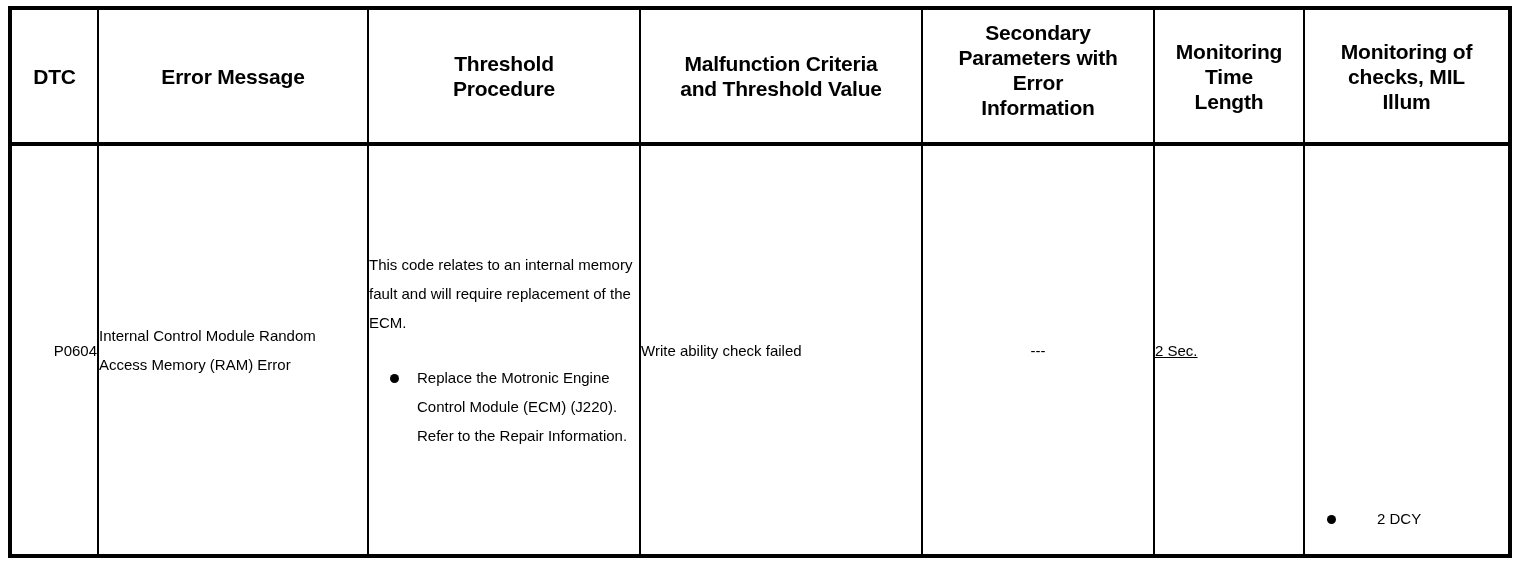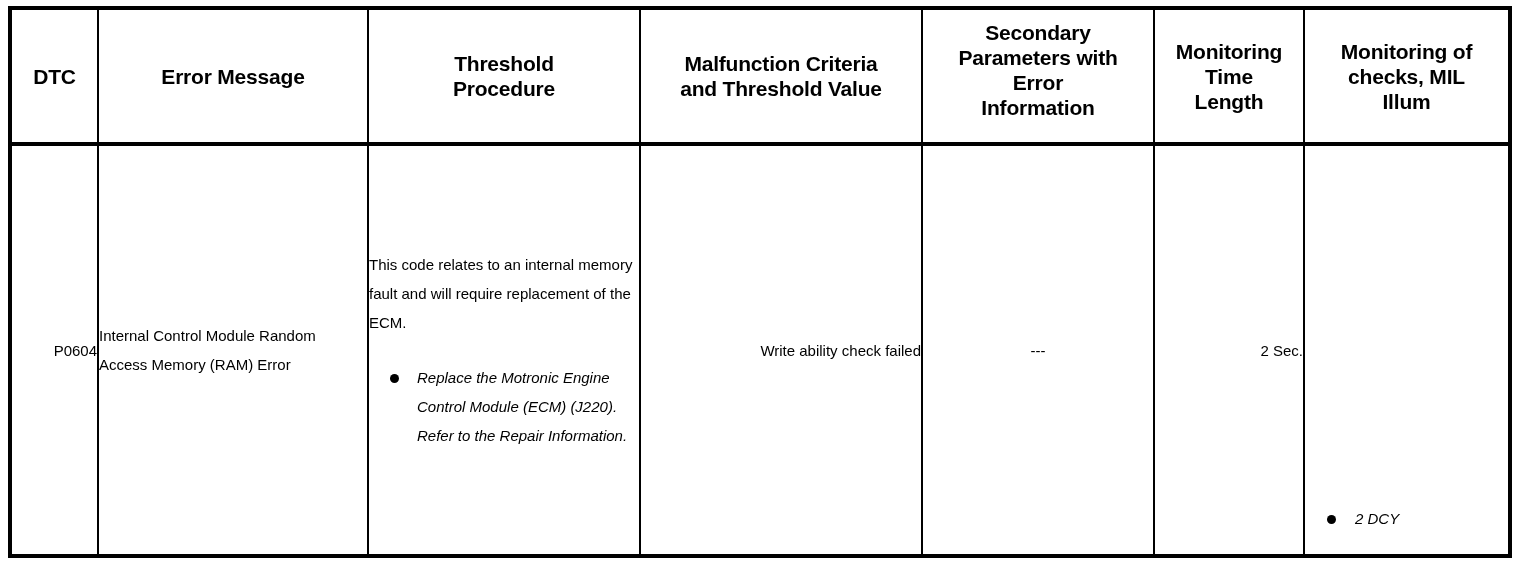--- a/index.html
+++ b/index.html
@@ -82,67 +82,67 @@
   td.cell-errmsg {
     text-align: left;
     padding-left: 10px;
     padding-right: 6px;
   }
   td.cell-proc {
     vertical-align: top;
     padding: 12px 6px 0 8px;
   }
   td.cell-malfunction {
-    text-align: right;
+    text-align: left;
     padding-left: 10px;
     padding-right: 6px;
   }
   td.cell-secondary {
     text-align: center;
   }
   td.cell-monitoring {
-    text-align: right;
+    text-align: left;
     padding-left: 8px;
+    text-decoration: underline;
   }
   td.cell-frequency {
     vertical-align: top;
     padding: 0 6px 0 8px;
   }
 
   .proc-intro {
     margin: 0 0 26px 0;
   }
 
   ul.bullet-list {
     list-style: none;
     margin: 0;
     padding: 0;
   }
   ul.bullet-list li {
     position: relative;
     padding-left: 48px;
     margin: 0;
-    font-style: italic;
   }
   ul.bullet-list li .dot {
     position: absolute;
     left: 21px;
     top: 11px;
     width: 9px;
     height: 9px;
     background: #000000;
     border-radius: 50%;
   }
 
   .freq-list {
     position: relative;
     top: 168px;
   }
   .freq-list ul.bullet-list li {
-    padding-left: 50px;
+    padding-left: 72px;
   }
   .freq-list ul.bullet-list li .dot {
     left: 22px;
     top: 11px;
   }
 
   .dashes {
     display: inline-block;
   }
 </style>

